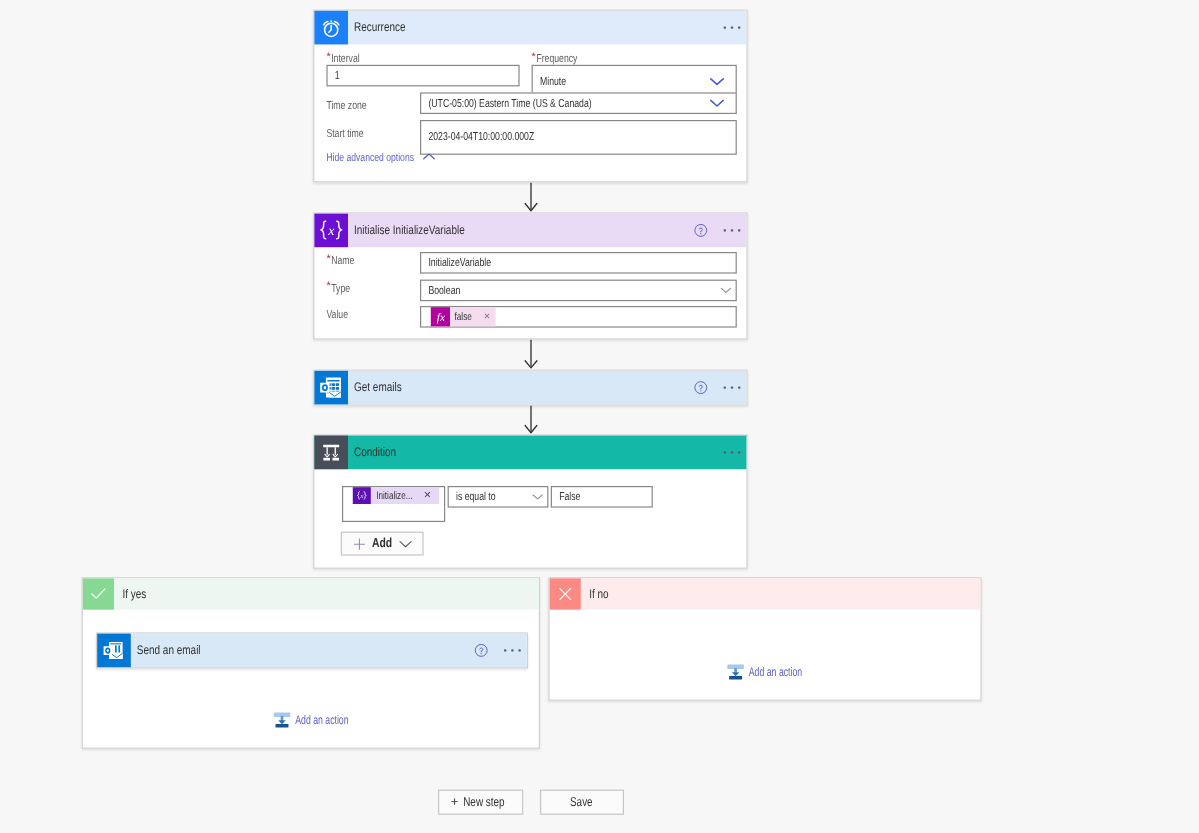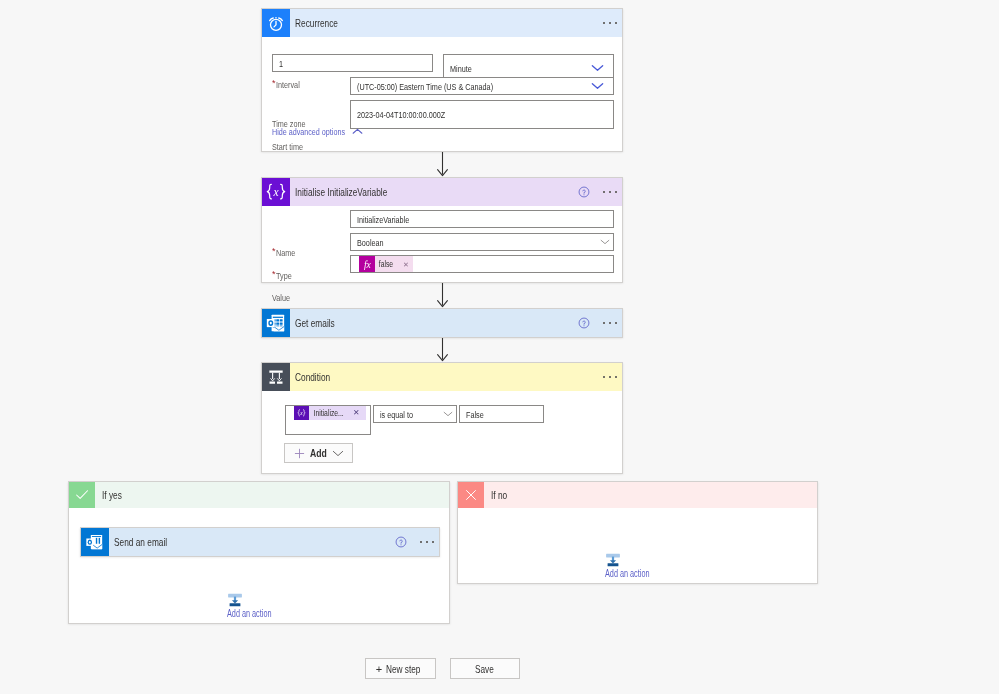--- a/index.html
+++ b/index.html
@@ -14,21 +14,21 @@
         border:1px solid #d2d0ce;box-shadow:0 1.2px 2.2px rgba(0,0,0,.11);}
   .card-hd{position:relative;height:28px;display:flex;align-items:center;box-sizing:border-box;}
   .card-icon{width:28px;height:28px;flex:0 0 28px;display:flex;align-items:center;justify-content:center;}
   .card-title{font-size:10.4px;color:#323130;margin-left:5px;letter-spacing:0px;white-space:nowrap;}
   .hd-right{position:absolute;right:0;top:0;height:28px;display:flex;align-items:center;}
   .help-ico{width:12px;height:12px;margin-right:11px;display:flex;align-items:center;}
   .dots{width:18px;height:28px;display:flex;align-items:center;justify-content:center;margin-right:3px;}
   .dots i{display:block;width:2.6px;height:2.6px;border-radius:50%;background:#605e5c;margin:0 2.3px;}
 
   
-  .fld-label{position:absolute;font-size:9.6px;color:#605e5c;white-space:nowrap;margin-top:35px;}
+  .fld-label{position:absolute;font-size:9.6px;color:#605e5c;white-space:nowrap;}
   span[data-bind]{display:inline-block;transform:scaleX(.755);transform-origin:left center;}
   .card-title[data-bind]{display:block;transform:scaleX(.80);transform-origin:left center;}
   .req{color:#a4262c;margin-right:0px;font-size:9px;position:relative;top:-2px;}
   .inp{position:absolute;box-sizing:border-box;border:1px solid #8a8886;background:#fff;
        font-size:9.6px;color:#323130;display:flex;align-items:center;padding-left:6px;}
   .inp .chev{position:absolute;right:9px;top:50%;transform:translateY(-50%);line-height:0;}
 
   .link{position:absolute;font-size:9.5px;color:#5b5fc7;white-space:nowrap;cursor:pointer;}
 
   
@@ -45,21 +45,21 @@
   .btn{position:absolute;box-sizing:border-box;border:1px solid #c8c6c4;background:#fbfbfb;
        display:flex;align-items:center;justify-content:center;font-size:10.6px;color:#323130;cursor:pointer;}
   .btn span[data-bind]{transform:scaleX(.78);margin-right:-5px;}
 
   
   .scope{position:absolute;box-sizing:border-box;border:1px solid #d2d0ce;background:#fff;box-shadow:0 1.2px 2.2px rgba(0,0,0,.11);}
   .scope-hd{height:26px;display:flex;align-items:center;box-sizing:border-box;}
   .scope-ico{width:26px;height:26px;flex:0 0 26px;display:flex;align-items:center;justify-content:center;}
   .scope-title{font-size:10.4px;color:#323130;margin-left:7px;transform:scaleX(.80);transform-origin:left center;}
 
-  .addaction{position:absolute;display:flex;align-items:flex-start;cursor:pointer;flex-direction:column;}
+  .addaction{position:absolute;display:flex;align-items:center;cursor:pointer;}
   .addaction .aa-ico{width:16px;height:16px;margin-right:3px;}
   .addaction .aa-lbl{font-size:10.4px;color:#5b5fc7;white-space:nowrap;display:inline-block;transform:scaleX(.70);transform-origin:left center;}
 </style>
 </head>
 <body>
 
 <div class="canvas">
 
   <div class="card" id="card-recurrence" style="left:261px;top:8px;width:362px;height:144px;">
     <div class="card-hd" style="background:#deebfb;">
@@ -243,21 +243,21 @@
       </div>
     </div>
   </div>
 
   <svg class="conn" style="left:435px;top:338px;" width="16" height="25" viewBox="0 0 16 25">
     <path d="M7.5 0 V21.5" stroke="#323130" stroke-width="1.1" fill="none"></path>
     <path d="M2.6 16.6 L7.5 22.6 L12.4 16.6" stroke="#323130" stroke-width="1.1" fill="none" stroke-linecap="round" stroke-linejoin="round"></path>
   </svg>
 
   <div class="card" id="card-condition" style="left:261px;top:362px;width:362px;height:112px;">
-    <div class="card-hd" style="background:#fef9c3;">
+    <div class="card-hd" style="background:#14b8a6;">
       <div class="card-icon" style="background:#474e59;">
         <svg width="20" height="20" viewBox="0 0 24 24">
           <g fill="#fff">
             <rect x="4.0" y="4.3" width="16.0" height="2.5" rx="0.3"></rect>
             <rect x="7.3" y="6.8" width="1.3" height="7.6"></rect>
             <rect x="15.4" y="6.8" width="1.3" height="7.6"></rect>
             <rect x="4.2" y="17.4" width="6.6" height="2.8" rx="0.3"></rect>
             <rect x="13.2" y="17.4" width="6.6" height="2.8" rx="0.3"></rect>
           </g>
           <path d="M5.7 14.0 L7.95 16.6 L10.2 14.0" fill="none" stroke="#fff" stroke-width="1.1" stroke-linecap="round" stroke-linejoin="round"></path>

